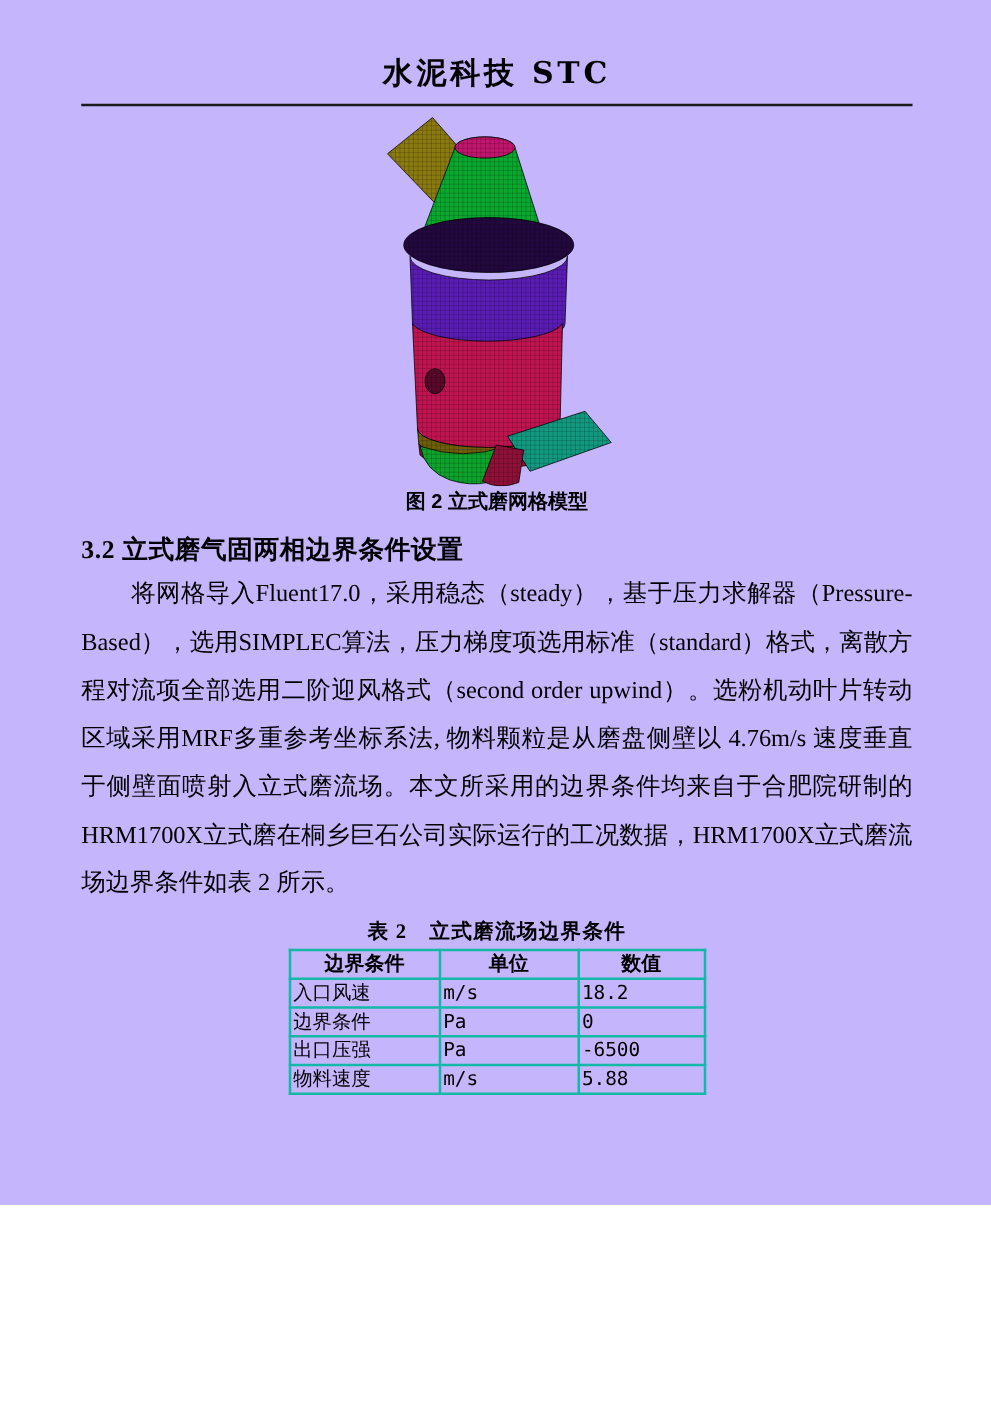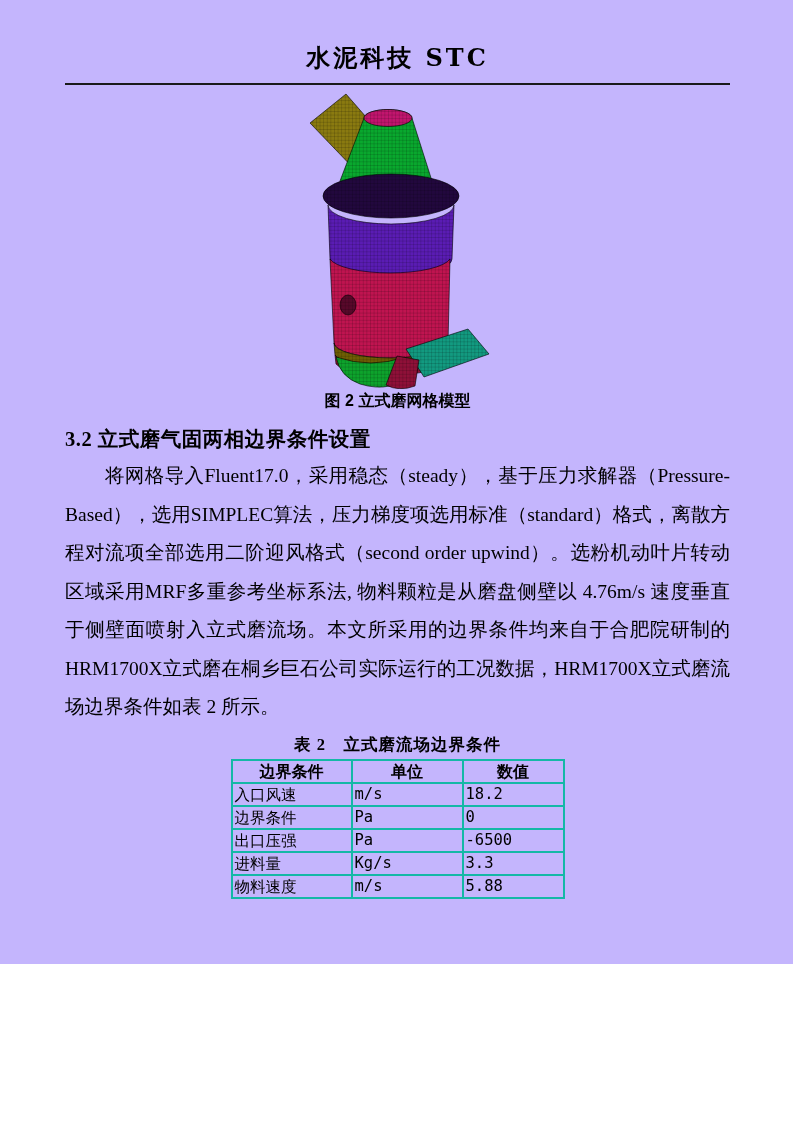--- a/index.html
+++ b/index.html
@@ -179,25 +179,20 @@
           <td>边界条件</td>
           <td class="mono">Pa</td>
           <td class="mono">0</td>
         </tr>
         <tr>
           <td>出口压强</td>
           <td class="mono">Pa</td>
           <td class="mono">-6500</td>
         </tr>
         <tr>
-          <td>进料量</td>
-          <td class="mono">Kg/s</td>
-          <td class="mono">3.3</td>
-        </tr>
-        <tr>
           <td>物料速度</td>
           <td class="mono">m/s</td>
           <td class="mono">5.88</td>
         </tr>
       </tbody>
     </table>
 
 
   </div>
 

